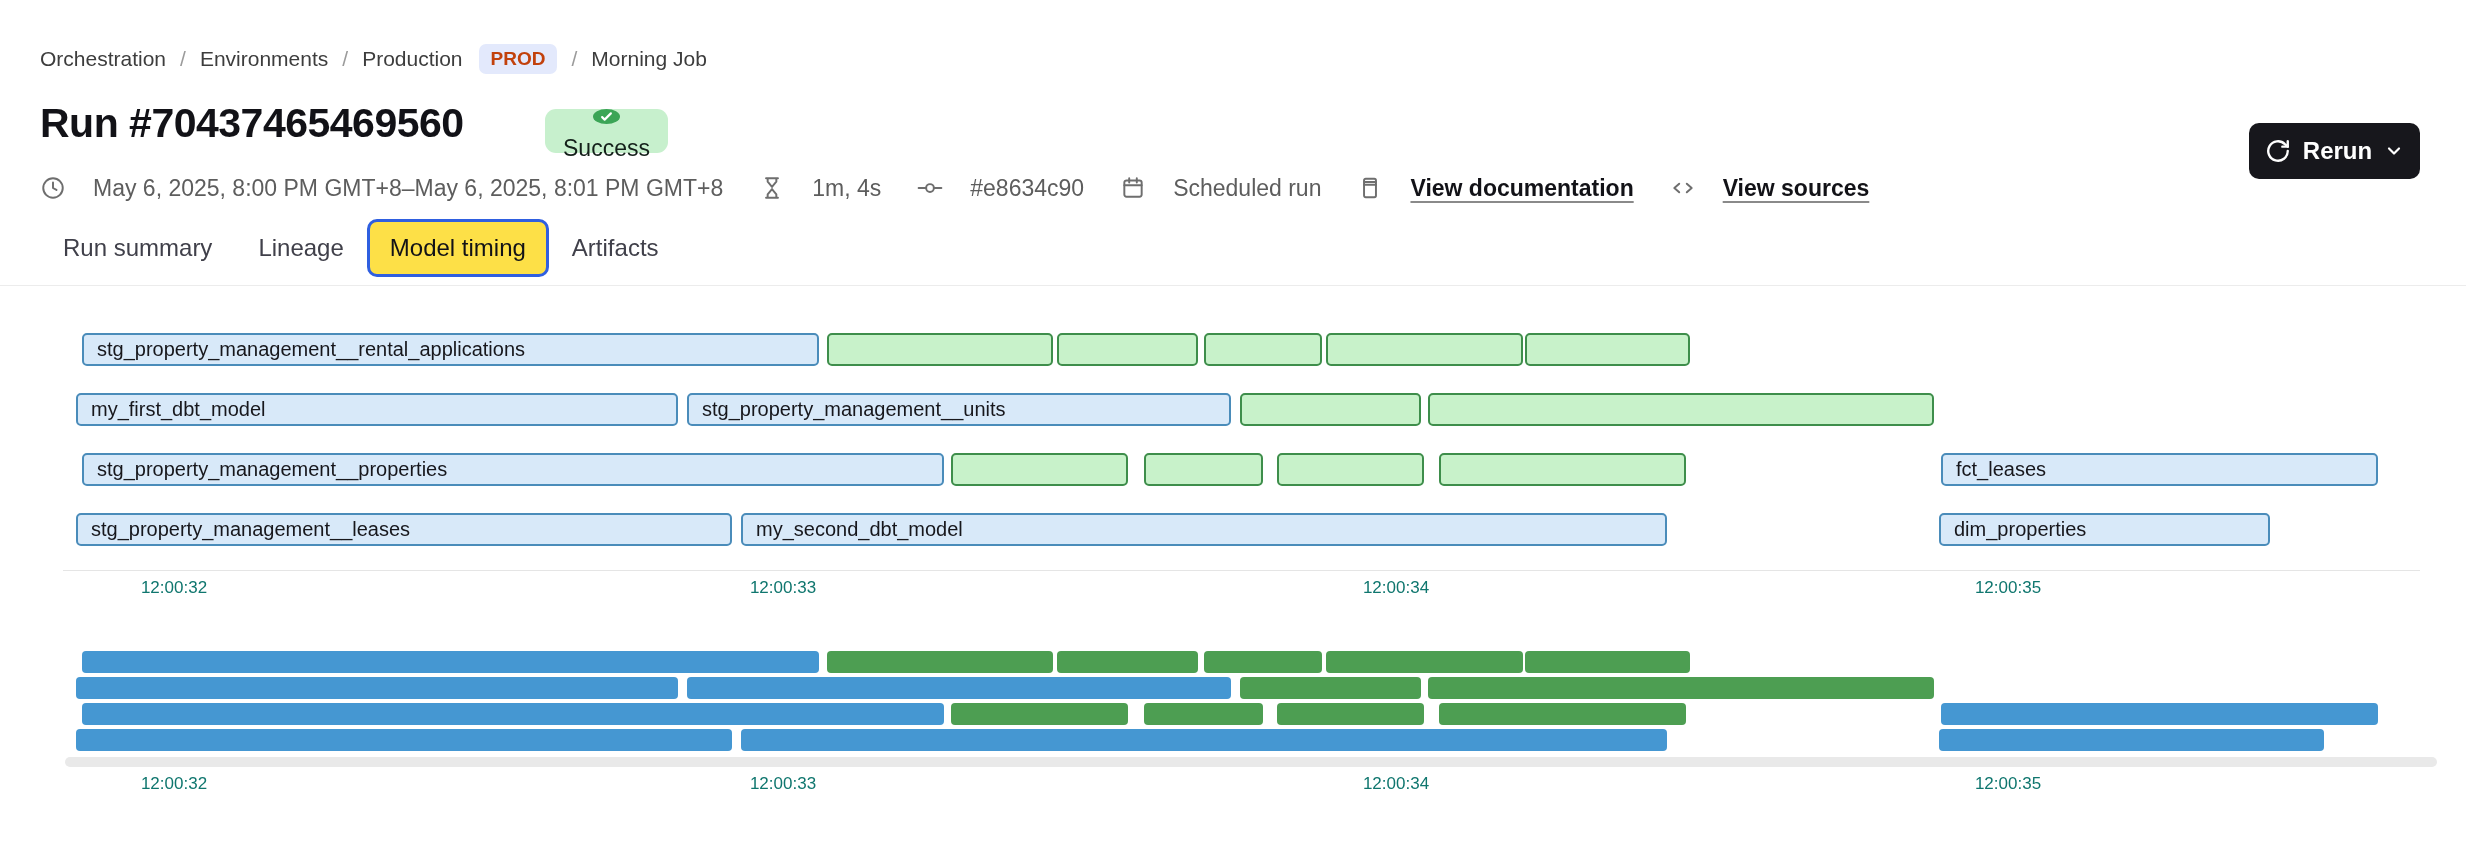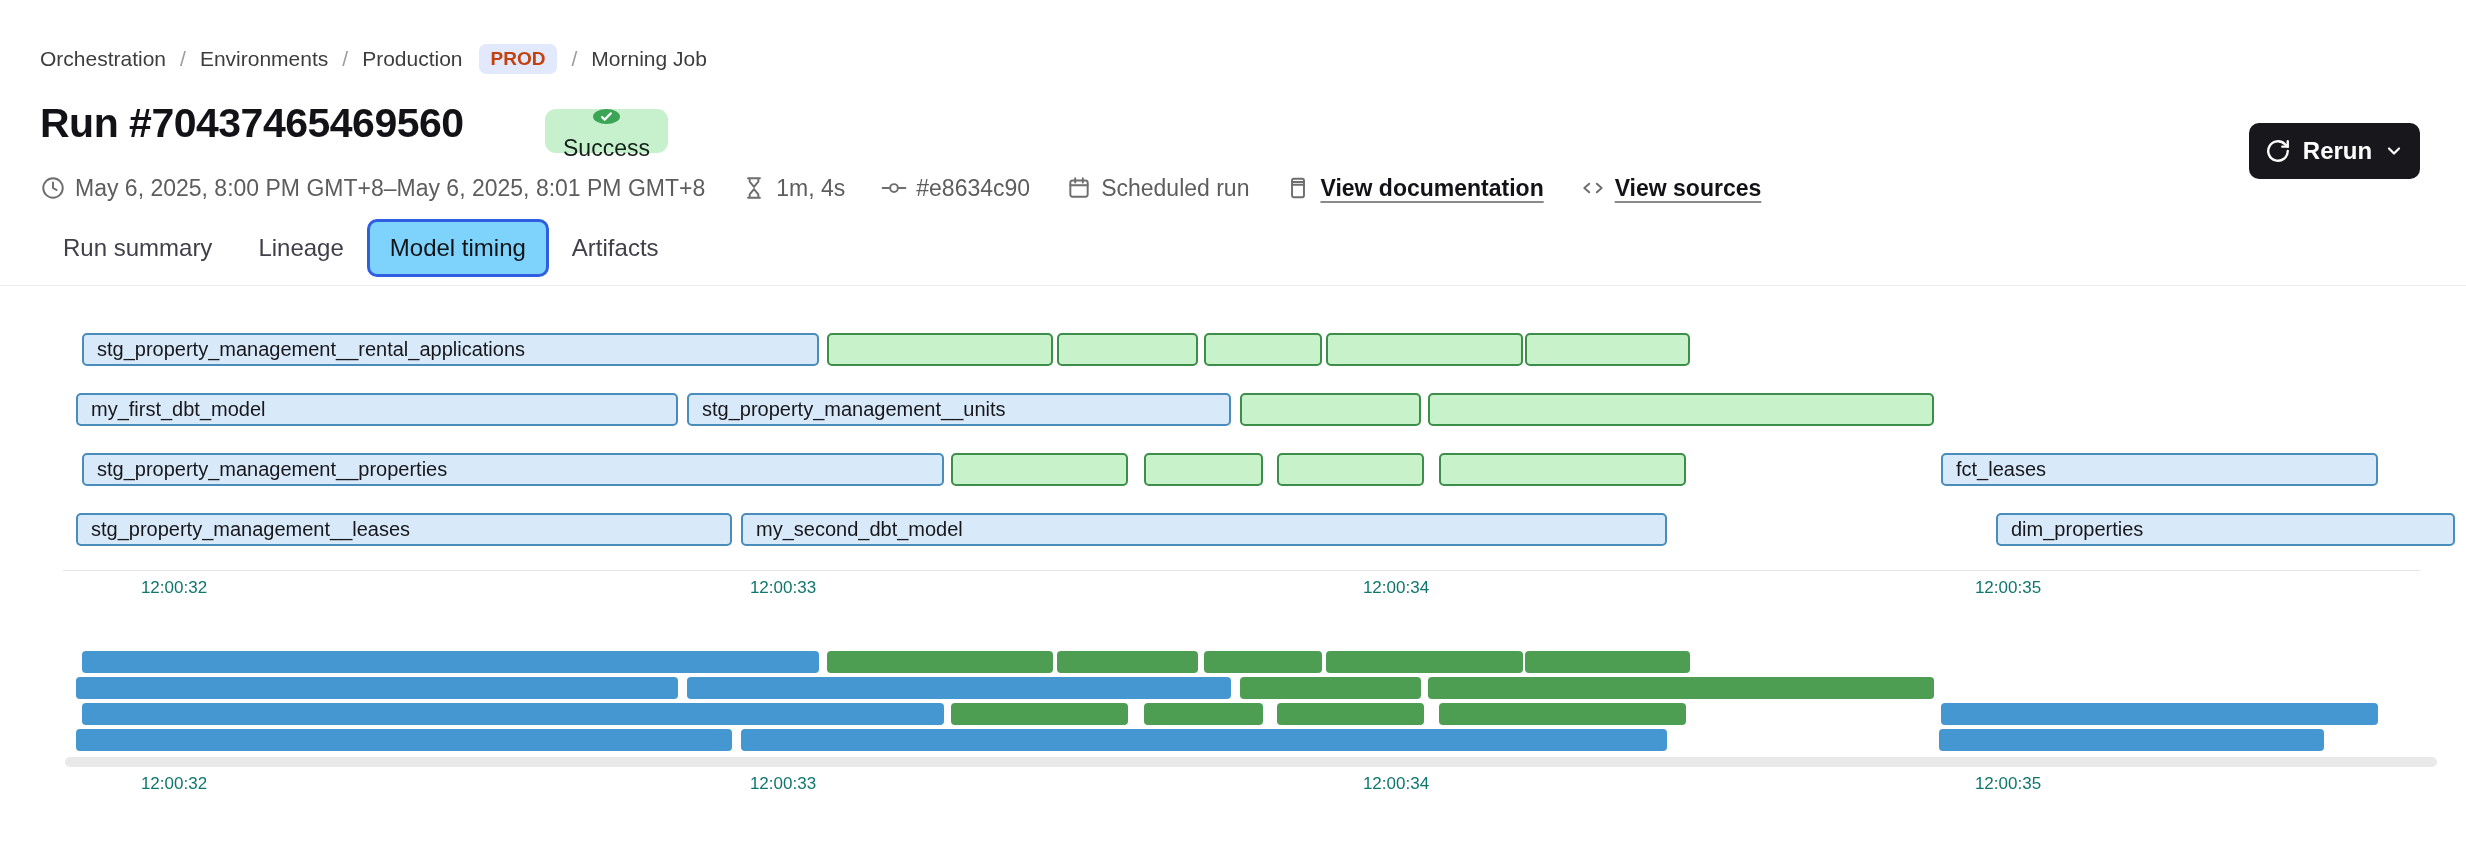--- a/index.html
+++ b/index.html
@@ -23,30 +23,30 @@
   .status-dot svg{width:15px;height:15px;}
 
   .rerun-btn{position:absolute;left:2249px;top:123px;width:171px;height:56px;border:none;cursor:pointer;
              background:#17171c;color:#fff;border-radius:10px;display:flex;align-items:center;justify-content:center;
              gap:12px;font-family:inherit;font-size:24px;font-weight:700;}
   .rerun-btn svg{display:block;}
 
   
   .meta-row{position:absolute;left:40px;top:172px;height:32px;display:flex;align-items:center;gap:36px;
             font-size:23px;color:#5d5d5d;white-space:nowrap;}
-  .meta-item{display:inline-flex;align-items:flex-start;gap:9px;}
+  .meta-item{display:inline-flex;align-items:flex-start;gap:27px;}
   .meta-item .micon{width:26px;height:26px;color:#6e6e6e;display:inline-flex;}
   .meta-item .micon svg{width:26px;height:26px;}
   .meta-link{color:#121217;font-weight:700;text-decoration:underline;text-underline-offset:5px;
              text-decoration-color:#8a8a8a;cursor:pointer;}
 
   
   .tabs{position:absolute;left:40px;top:219px;display:flex;align-items:center;font-size:24px;color:#40404a;}
   .tab{padding:12px 20px;cursor:pointer;border:3px solid transparent;border-radius:10px;}
-  .tab.active{color:#121217;border-color:#2f5fe0;background:#7dd3fc;}
+  .tab.active{color:#121217;border-color:#2f5fe0;background:#fde047;}
   .tabs-divider{position:absolute;left:0;top:285px;width:2466px;height:1px;background:#ececec;}
 
   
   .gbar{position:absolute;height:33px;box-sizing:border-box;border-radius:5px;display:flex;align-items:center;
         padding-left:13px;font-size:20px;color:#17171c;white-space:nowrap;overflow:hidden;cursor:pointer;}
   .gbar.blue{background:#d8e9f9;border:2px solid #4a8cba;}
   .gbar.green{background:#c8f2ca;border:2px solid #3e8e4b;}
   .axis-line{position:absolute;left:63px;top:570px;width:2357px;height:1px;background:#e5e5e5;}
   .tick{position:absolute;transform:translateX(-50%);font-size:17px;color:#0f766e;white-space:nowrap;}
 
@@ -173,21 +173,21 @@
       <div class="gbar green" style="left: 1240px; top: 393px; width: 181px; height: 33px;"></div>
       <div class="gbar green" style="left: 1428px; top: 393px; width: 506px; height: 33px;"></div>
       <div class="gbar blue" style="left: 82px; top: 453px; width: 862px; height: 33px;">stg_property_management__properties</div>
       <div class="gbar green" style="left: 951px; top: 453px; width: 177px; height: 33px;"></div>
       <div class="gbar green" style="left: 1144px; top: 453px; width: 119px; height: 33px;"></div>
       <div class="gbar green" style="left: 1277px; top: 453px; width: 147px; height: 33px;"></div>
       <div class="gbar green" style="left: 1439px; top: 453px; width: 247px; height: 33px;"></div>
       <div class="gbar blue" style="left: 1941px; top: 453px; width: 437px; height: 33px;">fct_leases</div>
       <div class="gbar blue" style="left: 76px; top: 513px; width: 656px; height: 33px;">stg_property_management__leases</div>
       <div class="gbar blue" style="left: 741px; top: 513px; width: 926px; height: 33px;">my_second_dbt_model</div>
-      <div class="gbar blue" style="left: 1996px; top: 513px; width: 459px; height: 33px;">dim_properties</div>
+      <div class="gbar blue" style="left: 1939px; top: 513px; width: 331px; height: 33px;">dim_properties</div>
     </div>
   <div class="axis-line"></div>
   <div id="gantt-axis">
       <span class="tick" style="left: 174px; top: 578px;">12:00:32</span>
       <span class="tick" style="left: 783px; top: 578px;">12:00:33</span>
       <span class="tick" style="left: 1396px; top: 578px;">12:00:34</span>
       <span class="tick" style="left: 2008px; top: 578px;">12:00:35</span>
     </div>
 
   <div id="minimap">

